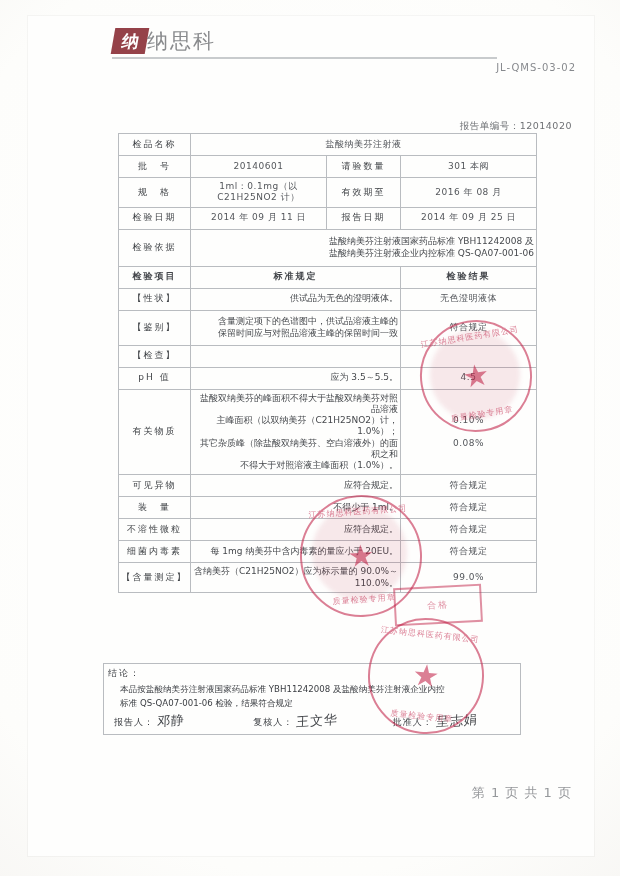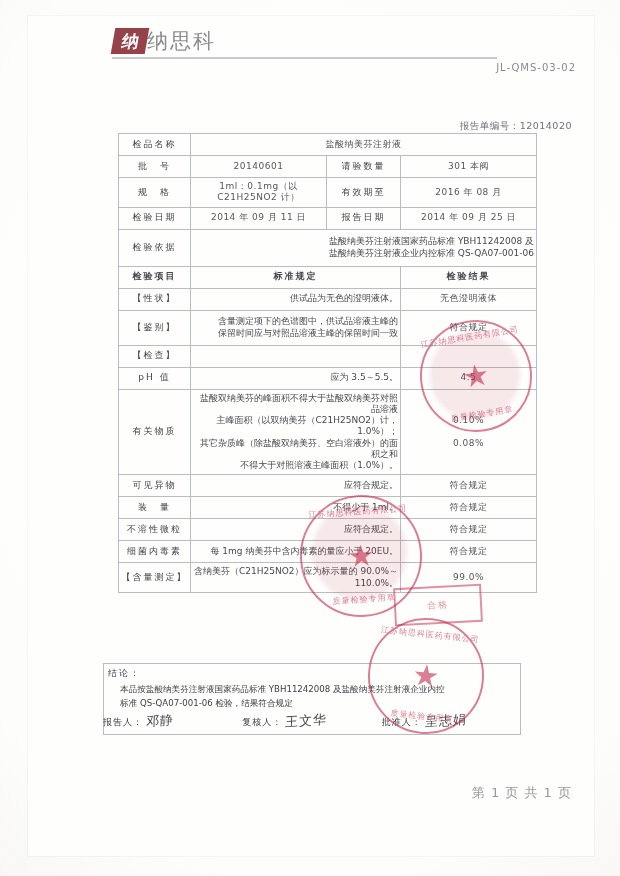--- a/index.html
+++ b/index.html
@@ -155,21 +155,21 @@
     letter-spacing: 2px;
     padding: 3px 4px 0 4px;
   }
   .concl-body {
     font-size: 8.6px;
     line-height: 1.65;
     padding: 2px 10px 6px 16px;
   }
   .signrow {
     position: absolute;
-    left: 103px;
+    left: 114px;
     top: 712px;
     width: 418px;
     display: flex;
     font-size: 9px;
     color: #3a3d42;
     letter-spacing: 1px;
   }
   .signcell { flex: 1; display: flex; align-items: baseline; }
   .sig-hand {
     font-family: "DejaVu Serif", serif;

